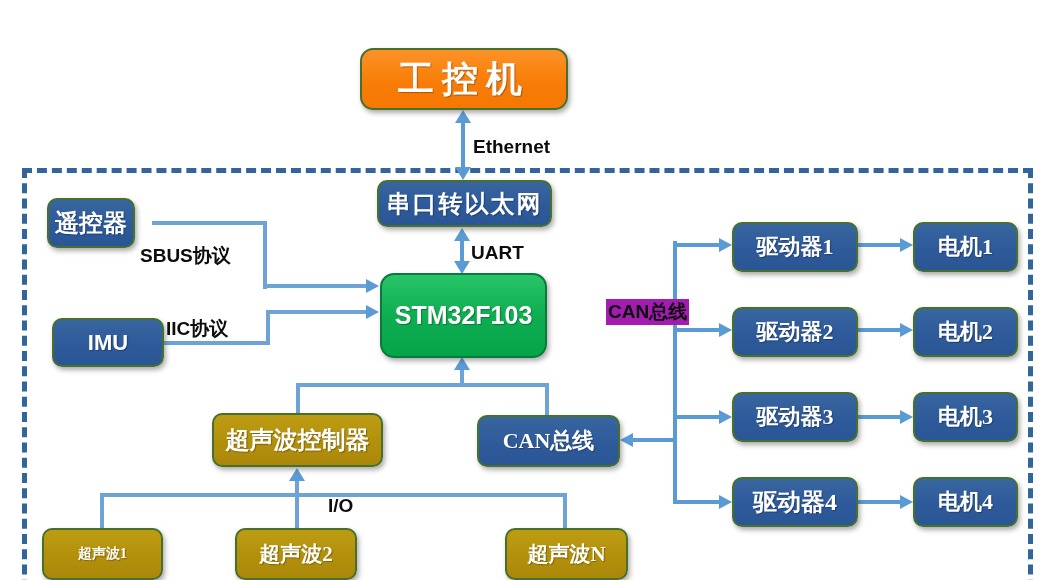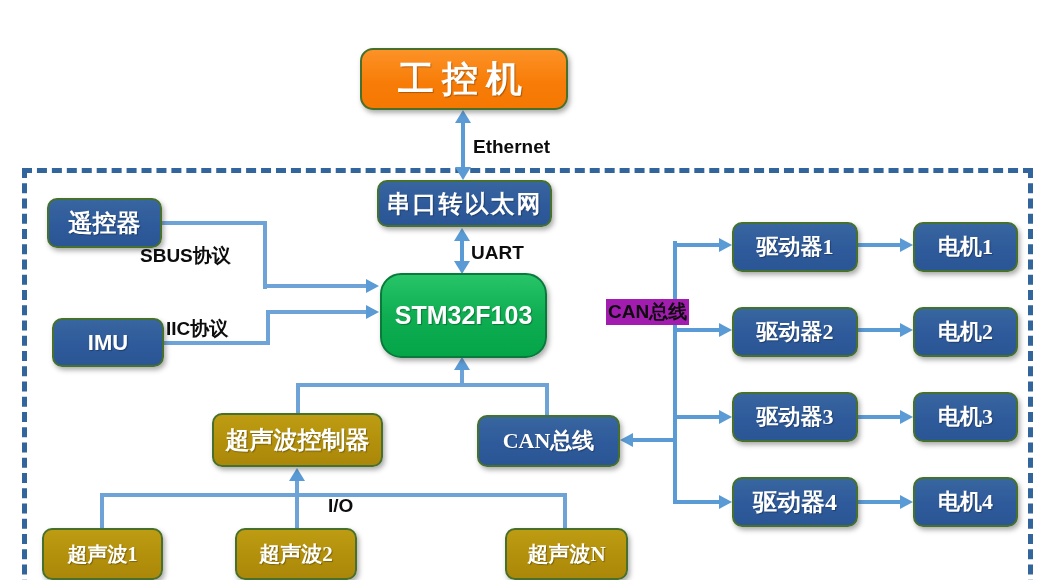--- a/index.html
+++ b/index.html
@@ -19,21 +19,21 @@
   .ah.d{border-left:8px solid transparent;border-right:8px solid transparent;border-top:13px solid #5b9bd5;}
   
   .node{position:absolute;box-sizing:border-box;display:flex;align-items:center;justify-content:center;
         color:#ffffff;font-weight:bold;border-radius:10px;z-index:2;
         font-family:"Liberation Serif","DejaVu Serif",serif;
         box-shadow:2px 3px 5px rgba(70,70,70,.45);text-shadow:1px 1px 1px rgba(0,0,0,.3);
         border:2px solid #46702b;}
   .node.orange{background:linear-gradient(180deg,#fc9227 0%,#f87d08 55%,#f47802 100%);border-radius:13px;}
   .node.blue{background:linear-gradient(180deg,#38669f 0%,#2e5a9b 55%,#2b5695 100%);}
   .node.green{background:linear-gradient(180deg,#27c468 0%,#0fae52 50%,#04a449 100%);
-              border-color:#0a7a3c;border-radius:21px;}
+              border-color:#0a7a3c;border-radius:14px;}
   .node.gold{background:linear-gradient(180deg,#bd9c13 0%,#b3900b 55%,#ab870a 100%);}
   .node.sans{font-family:"Liberation Sans","DejaVu Sans",sans-serif;}
   
   .elabel{position:absolute;font-weight:bold;color:#0d0d0d;font-size:19px;z-index:3;
           font-family:"Liberation Sans","DejaVu Sans",sans-serif;white-space:nowrap;}
 </style>
 </head>
 <body>
 
 <div class="stage">
@@ -107,29 +107,29 @@
     <i class="ah u" style="left:289px;top:428px;"></i>
     <div class="ln" style="left:563px;top:453px;width:4px;height:35px;"></div>
   </div>
 
   <div class="node orange" style="left:360px;top:8px;width:208px;height:62px;font-size:36px;letter-spacing:8px;">工控机</div>
 
   <div class="node blue" style="left:377px;top:140px;width:175px;height:47px;font-size:24px;letter-spacing:2px;">串口转以太网</div>
 
   <div class="node green sans" style="left:380px;top:233px;width:167px;height:85px;font-size:25px;">STM32F103</div>
 
-  <div class="node blue" style="left:47px;top:158px;width:115px;height:50px;font-size:24px;">遥控器</div>
+  <div class="node blue" style="left:47px;top:158px;width:88px;height:50px;font-size:24px;">遥控器</div>
 
   <div class="node blue sans" style="left:52px;top:278px;width:112px;height:49px;font-size:22px;">IMU</div>
 
   <div class="node gold" style="left:212px;top:373px;width:171px;height:54px;font-size:24px;">超声波控制器</div>
 
   <div class="node blue" style="left:477px;top:375px;width:143px;height:52px;font-size:22px;">CAN总线</div>
 
-  <div class="node gold" style="left:42px;top:488px;width:121px;height:52px;font-size:20px;">超声波1</div>
+  <div class="node gold" style="left:42px;top:488px;width:121px;height:52px;font-size:14px;">超声波1</div>
   <div class="node gold" style="left:235px;top:488px;width:122px;height:52px;font-size:21px;">超声波2</div>
   <div class="node gold" style="left:505px;top:488px;width:123px;height:52px;font-size:21px;">超声波N</div>
 
   <div class="node blue" style="left:732px;top:182px;width:126px;height:50px;font-size:22px;">驱动器1</div>
   <div class="node blue" style="left:732px;top:267px;width:126px;height:50px;font-size:22px;">驱动器2</div>
   <div class="node blue" style="left:732px;top:352px;width:126px;height:50px;font-size:22px;">驱动器3</div>
   <div class="node blue" style="left:732px;top:437px;width:126px;height:50px;font-size:24px;">驱动器4</div>
 
   <div class="node blue" style="left:913px;top:182px;width:105px;height:50px;font-size:22px;">电机1</div>
   <div class="node blue" style="left:913px;top:267px;width:105px;height:50px;font-size:22px;">电机2</div>

